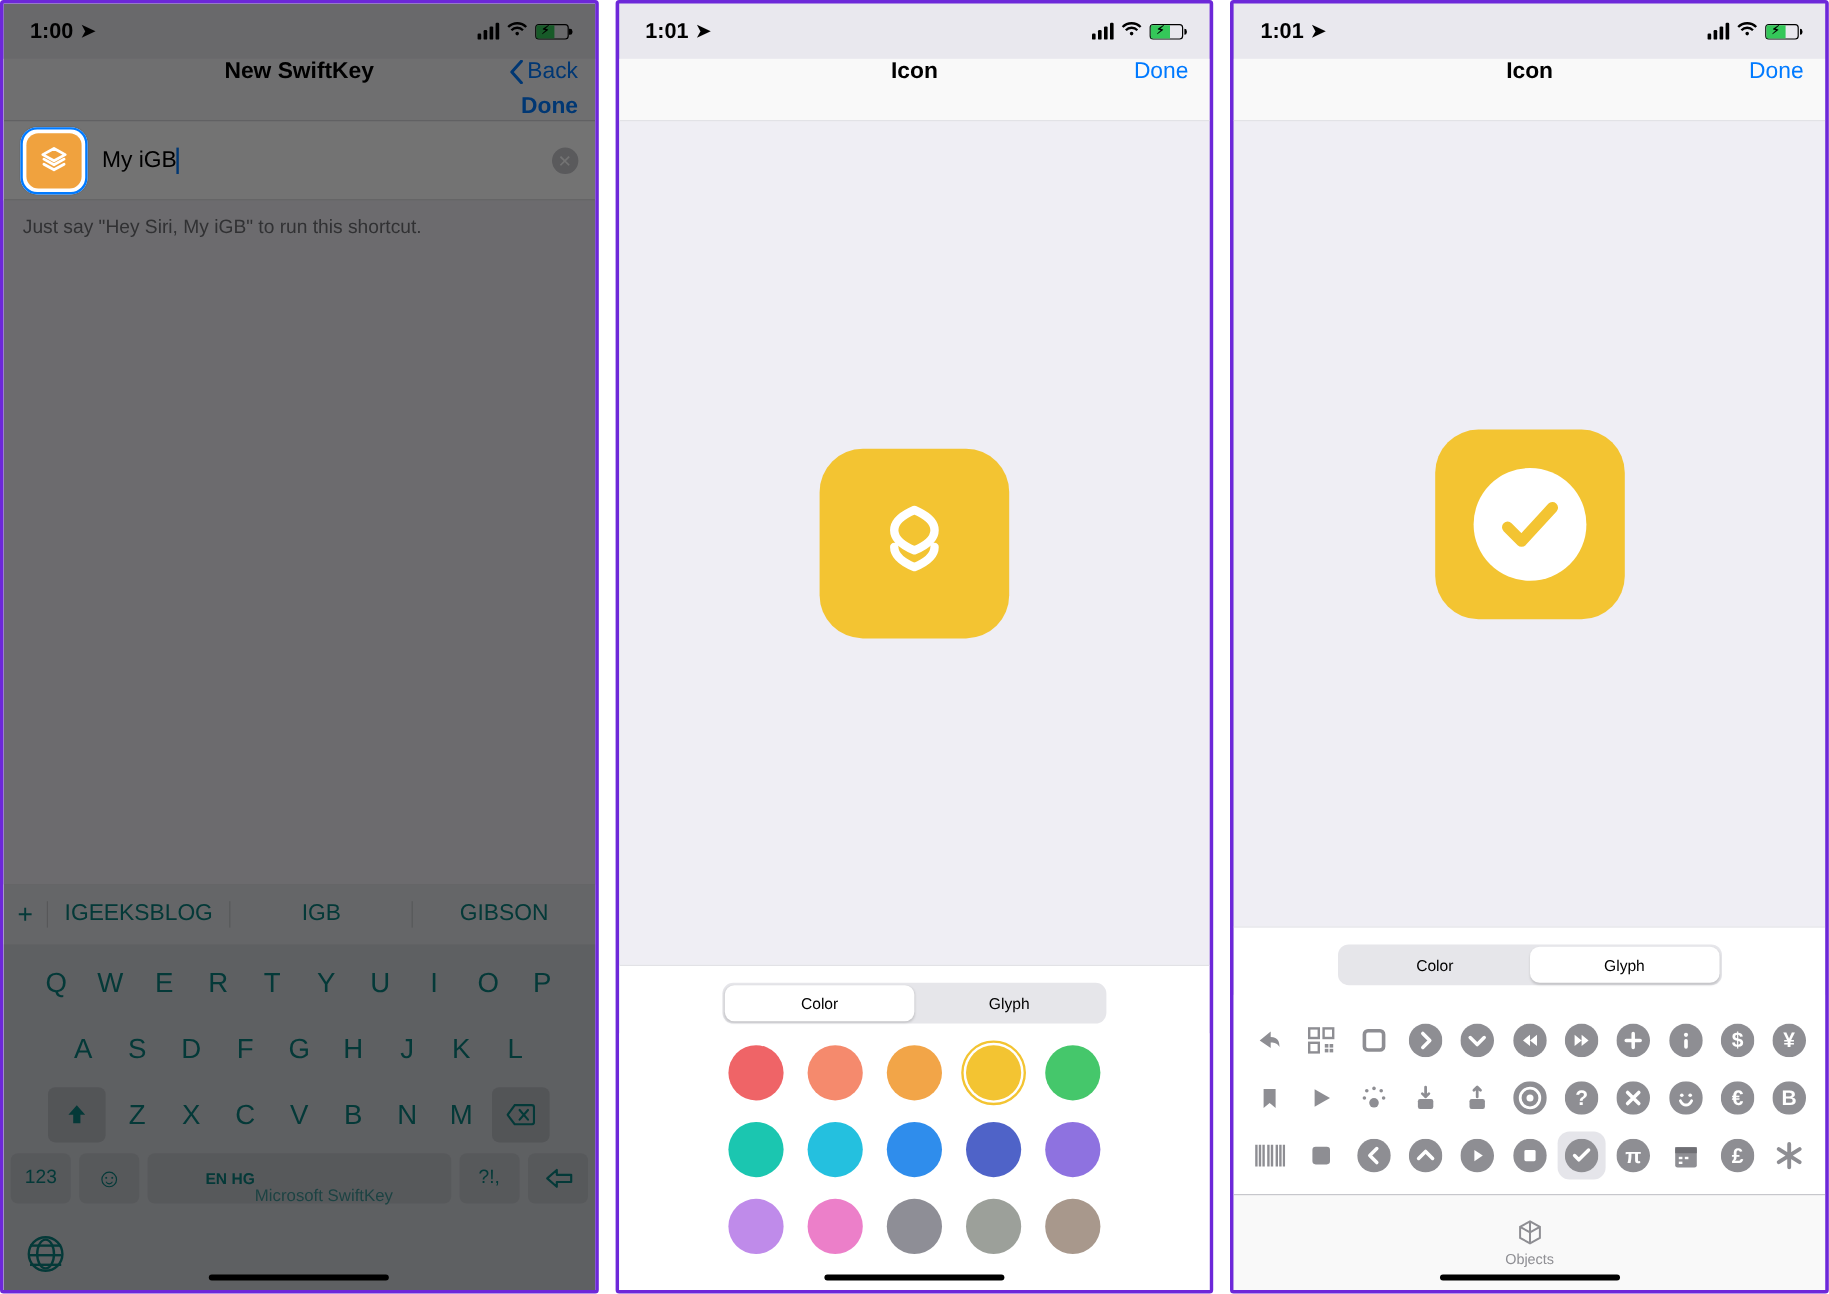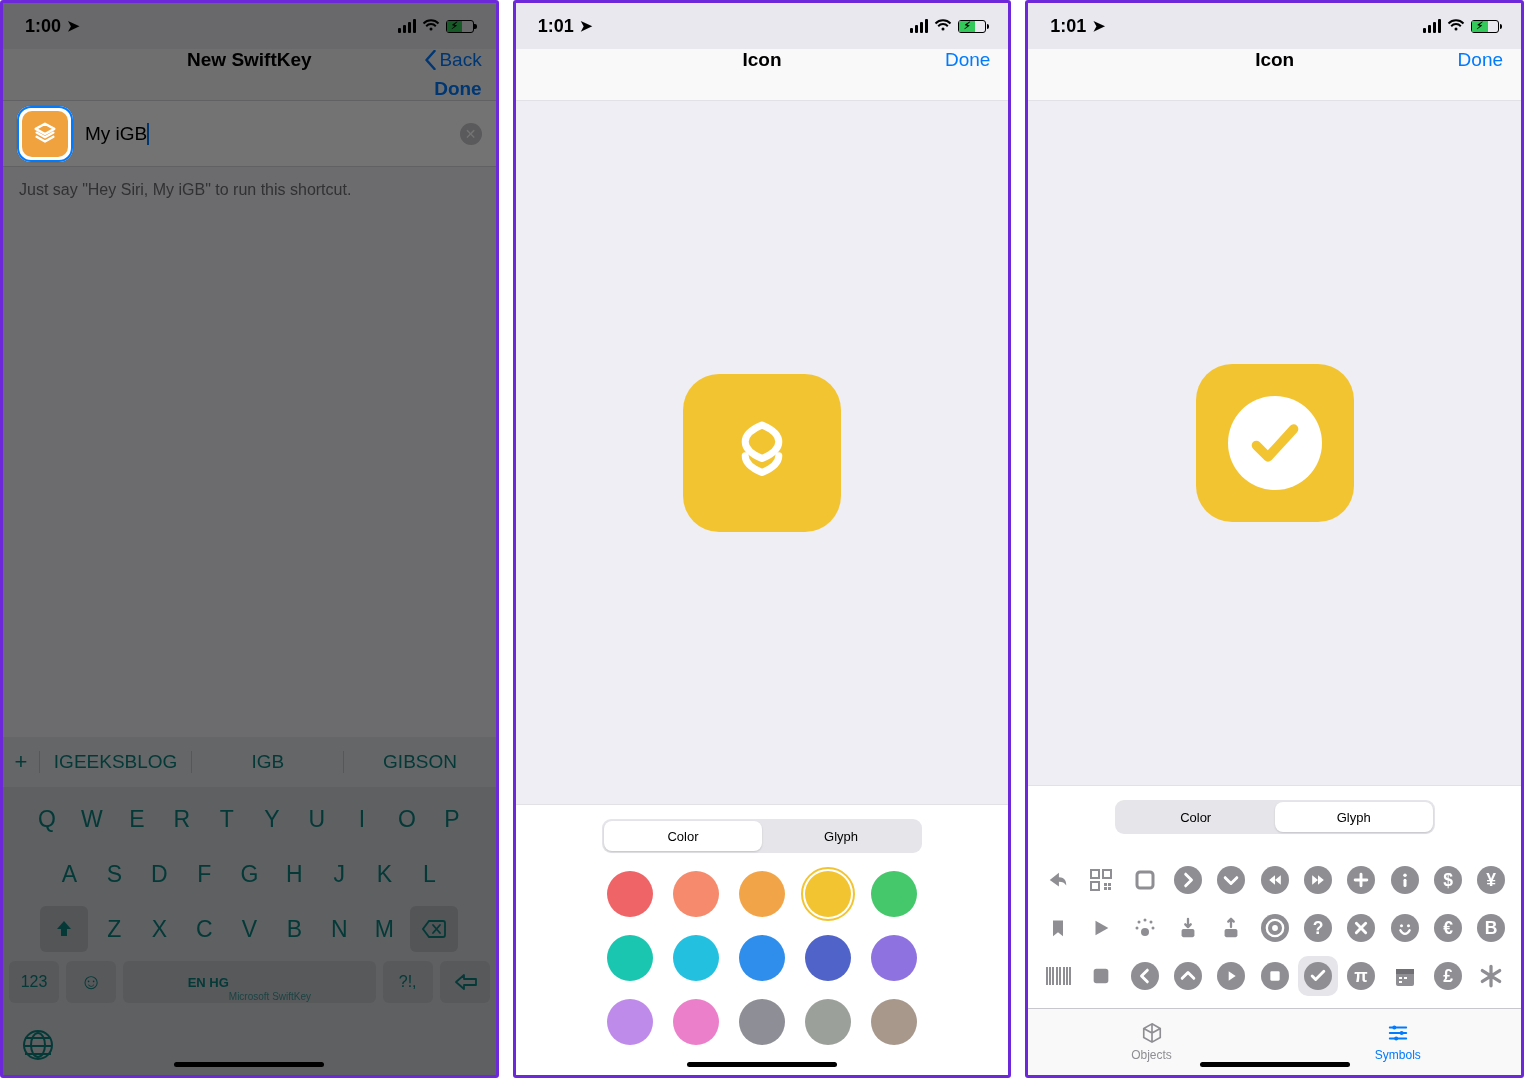--- a/index.html
+++ b/index.html
@@ -129,21 +129,21 @@
     background:#fff; flex:0 0 auto; padding:18px 8px 12px;
     display:grid; grid-template-columns: repeat(10, 1fr); grid-auto-rows:40px; gap:8px 0; justify-items:center; align-items:center;
   }
   .glyph {
     width:32px; height:32px; border-radius:50%; background:#8e8e93;
     display:flex; align-items:center; justify-content:center; color:#fff; font-size:16px; font-weight:700;
   }
   .glyph.sel { background:#e5e5ea; border-radius:10px; width:40px; height:40px;}
   
   .glyph-tabs {
-    background:#f9f9f9; border-top:0.5px solid #c7c7cc; height:67px; display:flex;
+    background:#f9f9f9; border-top:0.5px solid #c7c7cc; height:80px; display:flex;
   }
   .glyph-tabs .tab { flex:1; display:flex; flex-direction:column; align-items:center; justify-content:center; gap:4px; color:#8e8e93; font-size:12px;}
   .glyph-tabs .tab.active { color:#007aff;}
   .glyph-tabs .tab svg{ width:26px; height:22px; }
   .picker-wrap-s3 { background:#fff; border-top:1px solid #e2e2e6; display:flex; flex-direction:column;}
 </style>
 </head>
 <body>
 
 <div class="phone">
@@ -250,21 +250,21 @@
               <path d="M7 1h14a2 2 0 012 2v12a2 2 0 01-2 2H7l-6-8z" fill="none" stroke="#0a7f7c" stroke-width="1.8"></path>
               <path d="M11 5l7 8M18 5l-7 8" stroke="#0a7f7c" stroke-width="1.8" stroke-linecap="round"></path>
             </svg>
         </div>
       </div>
       <div class="kbot">
         <div class="k num">123</div>
         <div class="k emo">☺</div>
         <div class="k space">
           <span style="font-size:13px;font-weight:600;">EN HG</span>
-          <span style="font-size:10px;opacity:0.7;margin-top:28px;">Microsoft SwiftKey</span>
+          <span style="font-size:14px;opacity:0.7;margin-top:28px;">Microsoft SwiftKey</span>
         </div>
         <div class="k punct">?!,</div>
         <div class="k ret">
           <svg width="26" height="20" viewBox="0 0 26 20">
               <path d="M4 10l8-7v4h12v6H12v4z" fill="none" stroke="#0a7f7c" stroke-width="1.8" stroke-linejoin="round"></path>
             </svg>
         </div>
       </div>
       <div class="kbd-bottom">
         <div class="globe"></div>
@@ -596,25 +596,16 @@
           </svg>
         </div>
       </div>
     <div class="glyph-tabs">
       <div class="tab">
         <svg viewBox="0 0 24 24">
             <path d="M12 2l9 5v10l-9 5-9-5V7z M12 2v20 M3 7l9 5 9-5" fill="none" stroke="currentColor" stroke-width="1.8"></path>
           </svg>
         <span>Objects</span>
       </div>
-      <div class="tab active">
-        <svg viewBox="0 0 24 24">
-            <path d="M3 6h18M3 12h18M3 18h18" stroke="currentColor" stroke-width="2" stroke-linecap="round"></path>
-            <circle cx="8" cy="6" r="2.2" fill="currentColor"></circle>
-            <circle cx="16" cy="12" r="2.2" fill="currentColor"></circle>
-            <circle cx="10" cy="18" r="2.2" fill="currentColor"></circle>
-          </svg>
-        <span>Symbols</span>
-      </div>
     </div>
   </div>
   <div class="home-ind"></div>
 </div>
 
 </body></html>

